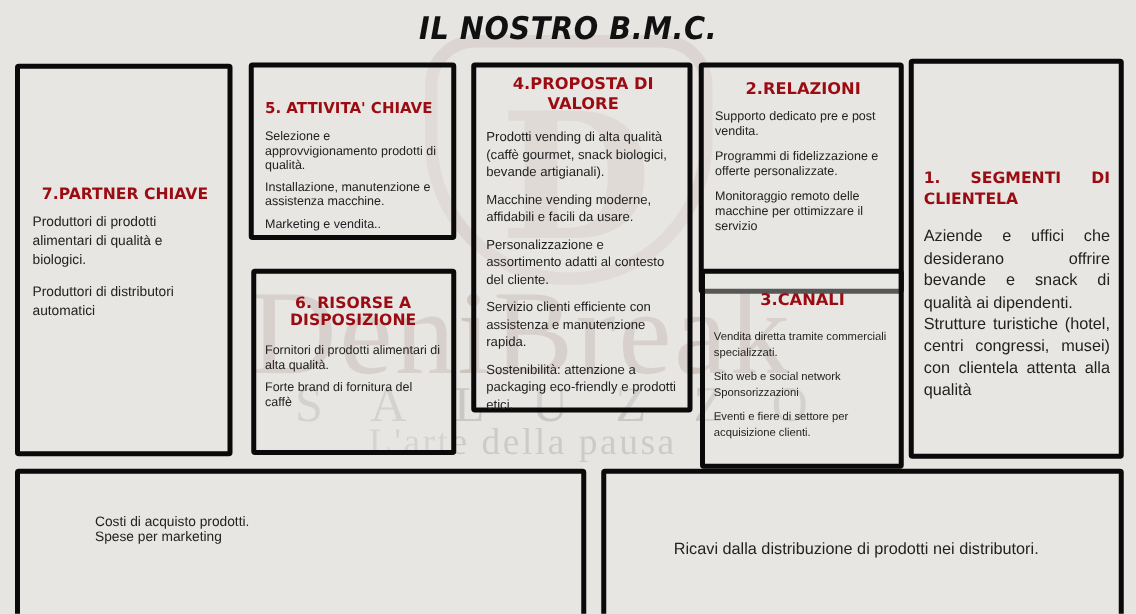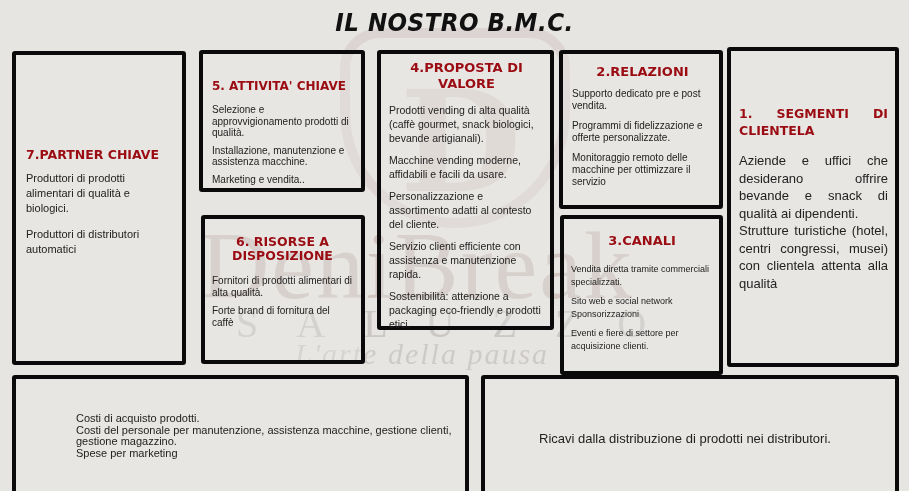--- a/index.html
+++ b/index.html
@@ -37,62 +37,62 @@
       font-family: Liberation Serif, serif; font-size: 96px;
       color: rgba(150,110,100,0.28); letter-spacing: 2px;
     }
     .wm-city {
       left: 236px; top: 300px;
       font-family: "Liberation Serif", serif; font-size: 40px;
       color: rgba(120,110,110,0.25); letter-spacing: 38px; text-align: right;
     }
     .wm-slogan {
       left: 295px; top: 337px;
-      font-family: "Liberation Serif", serif; font-style: italic;
+      font-family: "Liberation Serif", serif; 
       font-size: 30px; color: rgba(120,110,110,0.22); letter-spacing: 2px;
     }
     .box {
       position: absolute;
       border: 4px solid #0a0a0a;
       border-radius: 3px;
       box-sizing: border-box;
       z-index: 2;
       background: rgba(232,231,228,0.35);
     }
     .box h2 {
       margin: 0; color: #9b0b12;
       font-family: "DejaVu Sans", sans-serif;
       font-weight: bold;
     }
     .box p { margin: 0; }
     .partner { left: 12px; top: 51px; width: 174px; height: 314px; padding: 92px 8px 0 10px; }
-    .partner h2 { font-size: 12.5px; margin-bottom: 9px; }
+    .partner h2 { font-size: 12.5px; text-align: center; margin-bottom: 9px; }
     .partner p { font-size: 11px; line-height: 15px; margin-bottom: 11px; }
 
     .attivita { left: 199px; top: 50px; width: 166px; height: 142px; padding: 25px 8px 0 9px; }
     .attivita h2 { font-size: 12px; margin-bottom: 11px; }
     .attivita p { font-size: 10px; line-height: 11.5px; margin-bottom: 6px; }
 
     .risorse { left: 201px; top: 215px; width: 164px; height: 149px; padding: 16px 8px 0 7px; }
     .risorse h2 { font-size: 12.5px; text-align: center; line-height: 14px; margin-bottom: 12px; }
     .risorse p { font-size: 10px; line-height: 12px; margin-bottom: 6px; }
 
     .proposta { left: 377px; top: 50px; width: 177px; height: 280px; padding: 6px 6px 0 8px; }
     .proposta h2 { font-size: 13px; text-align: center; line-height: 16px; margin-bottom: 11px; }
     .proposta p { font-size: 10.5px; line-height: 14px; margin-bottom: 8px; }
 
-    .relazioni { left: 559px; top: 50px; width: 164px; height: 159px; padding: 10px 6px 0 9px; }
+    .relazioni { left: 559px; top: 50px; width: 164px; height: 185px; padding: 10px 6px 0 9px; }
     .relazioni h2 { font-size: 13px; text-align: center; margin-bottom: 9px; }
     .relazioni p { font-size: 10px; line-height: 12px; margin-bottom: 8px; }
 
     .canali { left: 560px; top: 215px; width: 163px; height: 160px; padding: 14px 6px 0 7px; }
     .canali h2 { font-size: 13px; text-align: center; margin-bottom: 15px; }
     .canali p { font-size: 9px; line-height: 13px; margin-bottom: 6px; }
 
-    .segmenti { left: 727px; top: 47px; width: 172px; height: 320px; padding: 54px 7px 0 8px; }
+    .segmenti { left: 727px; top: 47px; width: 172px; height: 320px; padding: 82px 7px 0 8px; }
     .segmenti h2 { font-size: 12.5px; line-height: 17px; text-align: justify; text-align-last: left; margin-bottom: 13px; word-spacing: 18px; }
     .segmenti p { font-size: 13px; line-height: 17.5px; text-align: justify; margin: 0; }
 
     .costi { left: 12px; top: 375px; width: 457px; height: 130px; padding: 34px 10px 0 60px; }
     .costi p { font-size: 11px; line-height: 11.5px; }
 
     .ricavi { left: 481px; top: 375px; width: 418px; height: 130px; padding: 52px 10px 0 54px; }
     .ricavi p { font-size: 13px; line-height: 15px; }
   </style>
 </head>
@@ -149,19 +149,18 @@
 </div>
 
 <div class="box segmenti">
   <h2>1. SEGMENTI DI CLIENTELA</h2>
   <p>Aziende e uffici che desiderano offrire bevande e snack di qualità ai dipendenti.</p>
   <p>Strutture turistiche (hotel, centri congressi, musei) con clientela attenta alla qualità</p>
 </div>
 
 <div class="box costi">
   <p>Costi di acquisto prodotti.</p>
-  <p>Costi del personale per manutenzione, assistenza macchine, gestione clienti, gestione magazzino.</p>
   <p>Spese per marketing</p>
 </div>
 
 <div class="box ricavi">
   <p>Ricavi dalla distribuzione di prodotti nei distributori.</p>
 </div>
 
 </body></html>

